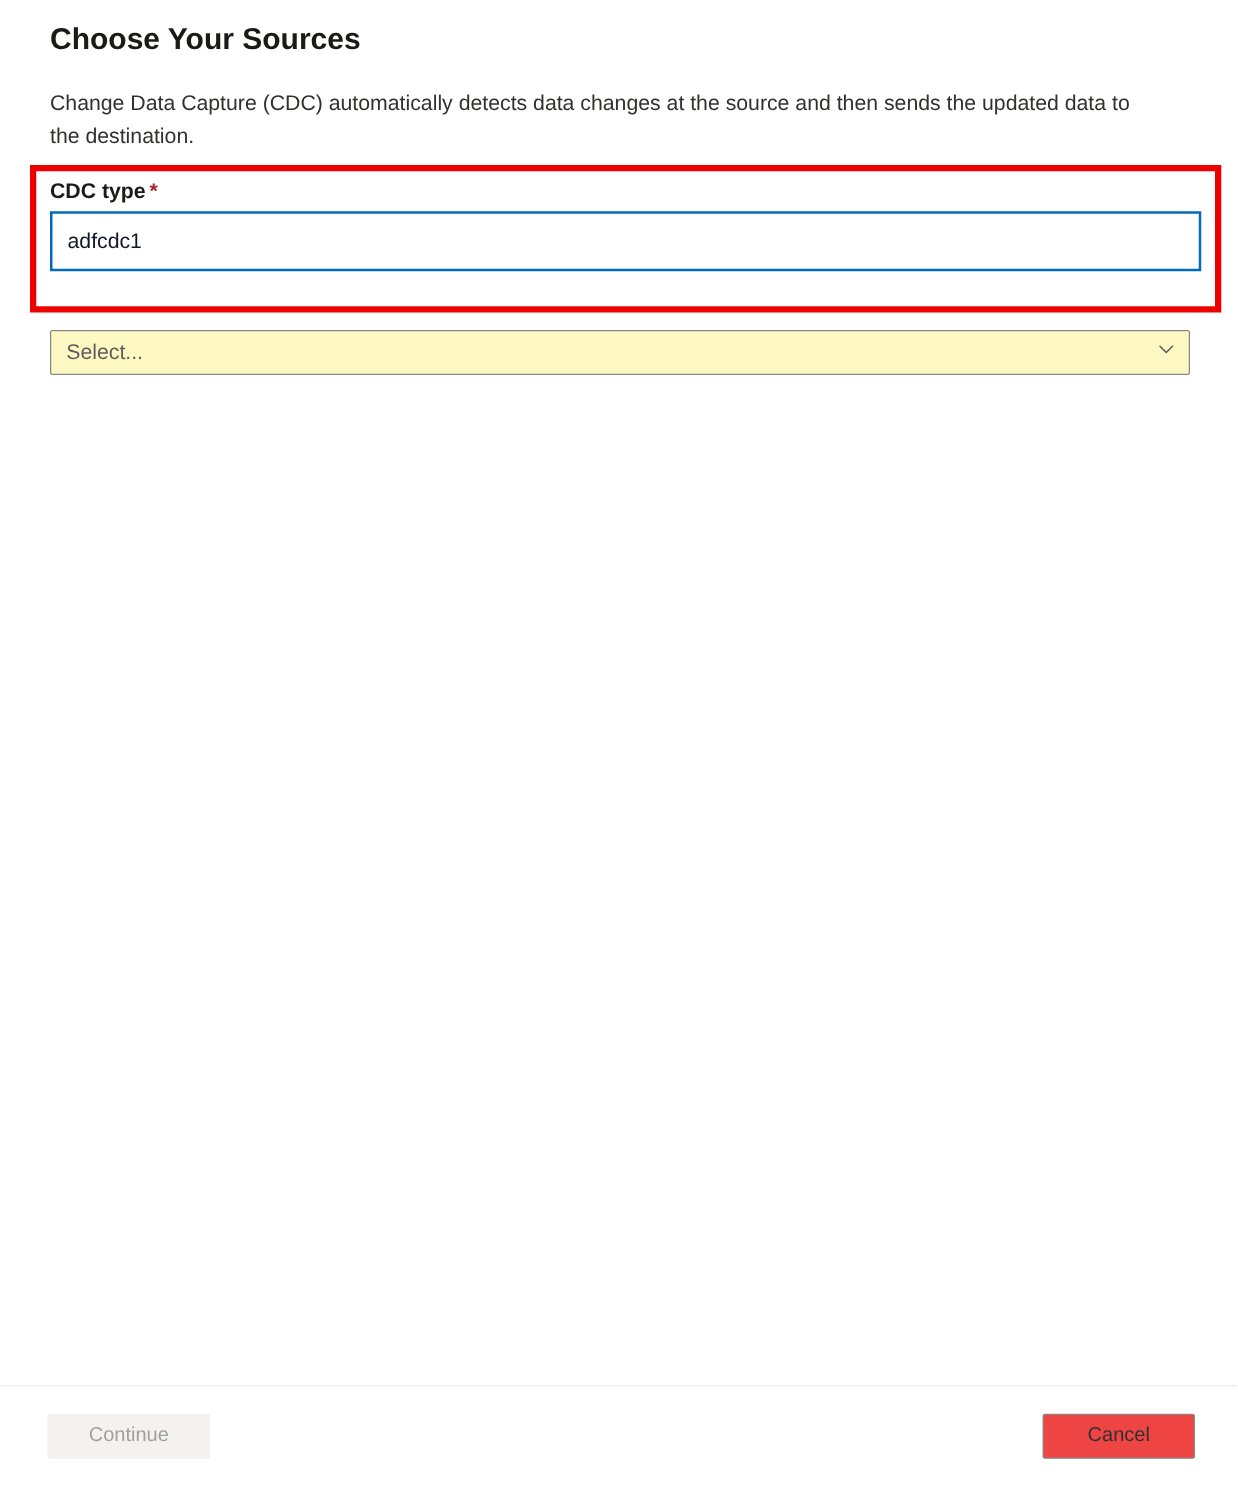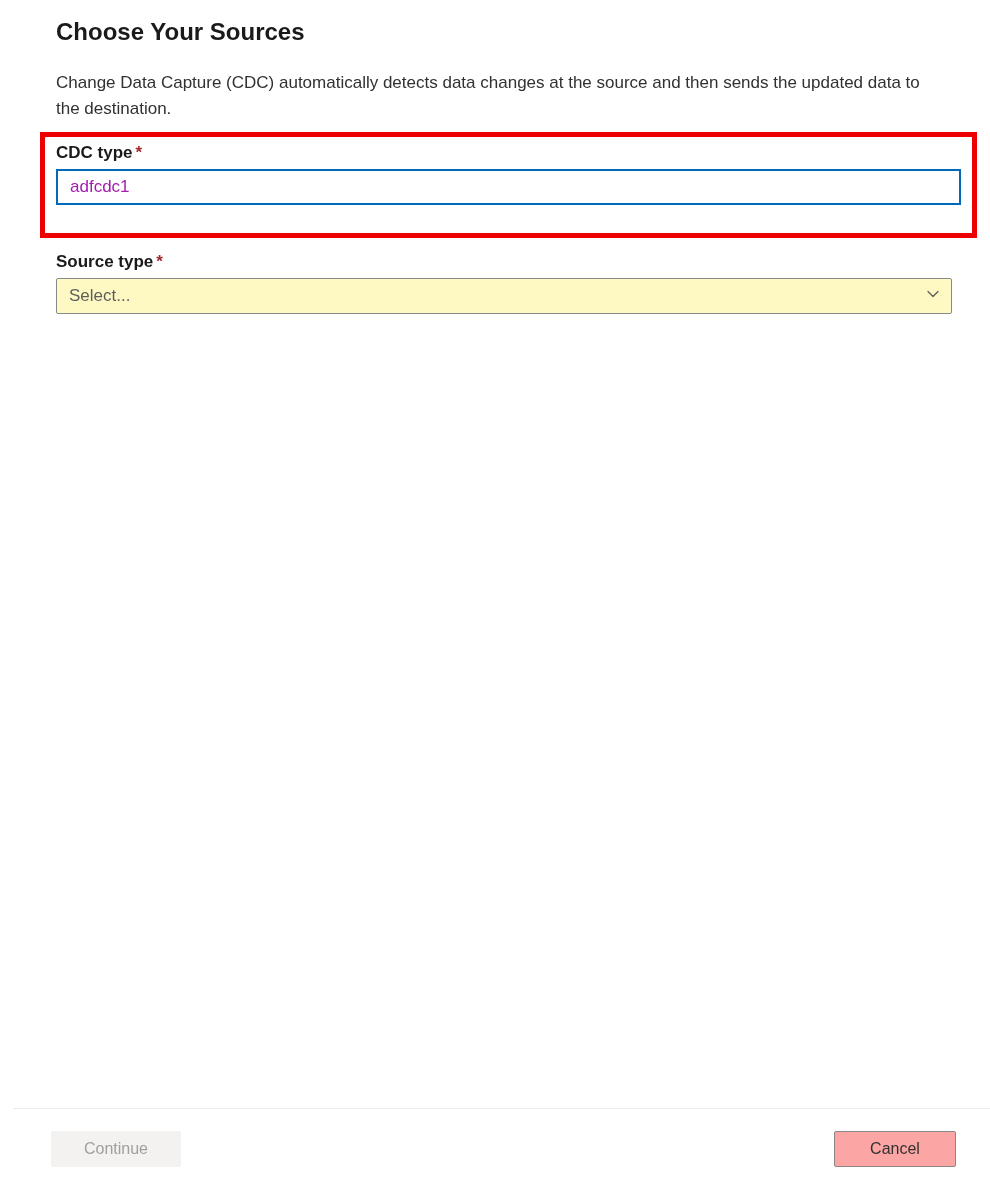--- a/index.html
+++ b/index.html
@@ -9,21 +9,21 @@
     }
     body {
       font-family: 'Segoe UI', -apple-system, BlinkMacSystemFont, sans-serif;
       width: 990px;
       height: 1188px;
       background: #ffffff;
       color: #323130;
       position: relative;
     }
     .content {
-      padding: 18px 38px 0 56px;
+      padding: 18px 38px 0 40px;
     }
     .page-title {
       font-size: 24px;
       font-weight: 700;
       color: #1b1a19;
       margin-bottom: 24px;
     }
     .description {
       font-size: 17px;
       line-height: 1.55;
@@ -45,25 +45,25 @@
       margin-bottom: 6px;
       display: block;
     }
     .required-asterisk {
       color: #a4262c;
       font-weight: 600;
       margin-left: 3px;
     }
     .text-input {
       width: 100%;
-      height: 36px;
+      height: 48px;
       padding: 0 12px;
       font-size: 17px;
       font-family: inherit;
-      color: #a21caf;
+      color: #0f172a;
       background: #ffffff;
       border: 2px solid #0369bb;
       outline: none;
     }
     .source-type-group {
       padding: 0 0 0 0;
     }
     .select-wrapper {
       position: relative;
       width: 100%;
@@ -89,21 +89,21 @@
     .chevron-down {
       position: absolute;
       right: 12px;
       top: 50%;
       transform: translateY(-50%);
       pointer-events: none;
     }
     .footer {
       position: absolute;
       bottom: 0;
-      left: 13px;
+      left: 0;
       right: 0;
       height: 80px;
       border-top: 1px solid #edebe9;
       display: flex;
       align-items: center;
       justify-content: space-between;
       padding: 0 34px 0 38px;
     }
     .btn {
       height: 36px;
@@ -117,44 +117,41 @@
       align-items: center;
       justify-content: center;
     }
     .btn-continue {
       background: #f3f2f1;
       color: #a19f9d;
       cursor: not-allowed;
       min-width: 130px;
     }
     .btn-cancel {
-      background: #fca5a5;
+      background: #ef4444;
       color: #323130;
       border: 1px solid #8a8886;
       min-width: 122px;
     }
   </style>
 </head>
 <body>
 
 <div class="content">
   <h1 class="page-title">Choose Your Sources</h1>
   <p class="description">Change Data Capture (CDC) automatically detects data changes at the source and then sends the updated data to the destination.</p>
 
   <div class="highlight-box">
     <label class="field-label">
       <span>CDC type</span><span class="required-asterisk">*</span>
     </label>
     <input type="text" class="text-input" value="adfcdc1" style="">
   </div>
 
   <div class="source-type-group">
-    <label class="field-label">
-      <span>Source type</span><span class="required-asterisk">*</span>
-    </label>
     <div class="select-wrapper">
       <div class="select-control">
         <span class="select-placeholder">Select...</span>
       </div>
       <span class="chevron-down">
         <svg width="14" height="14" viewBox="0 0 14 14" fill="none">
           <path d="M2 4.5 L7 9.5 L12 4.5" stroke="#605e5c" stroke-width="1.3" fill="none" stroke-linecap="round" stroke-linejoin="round"></path>
         </svg>
       </span>
     </div>

